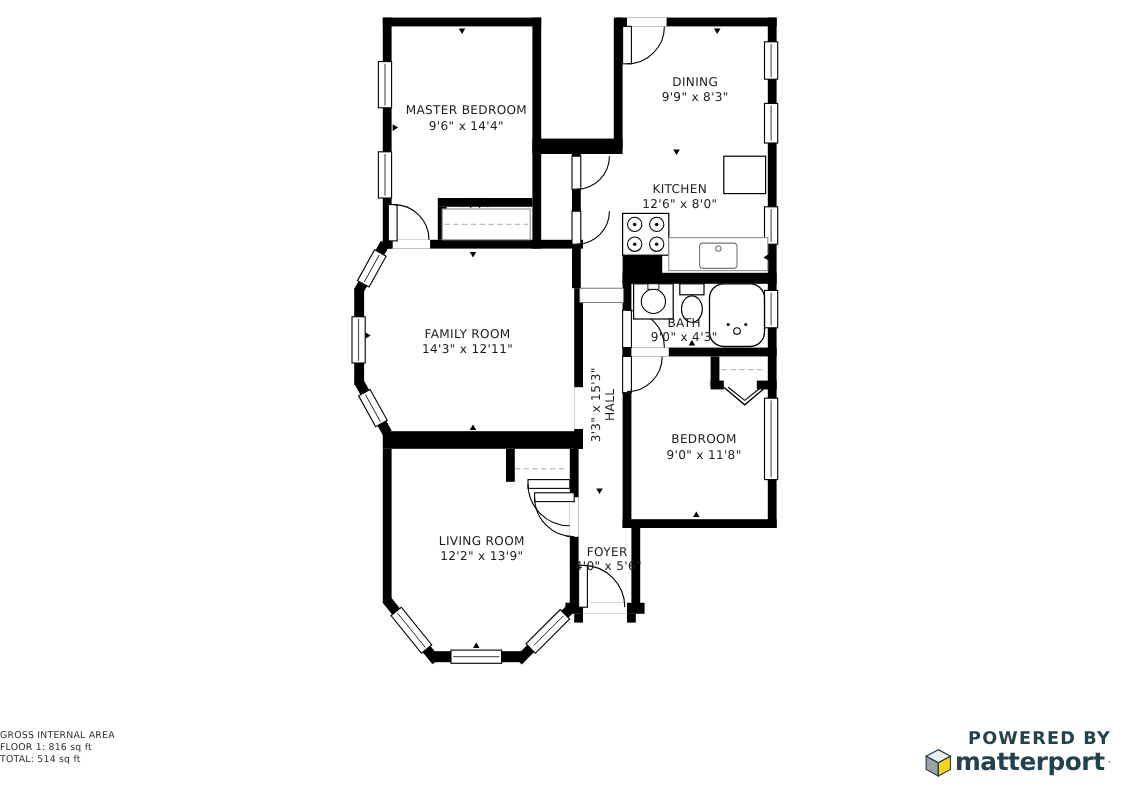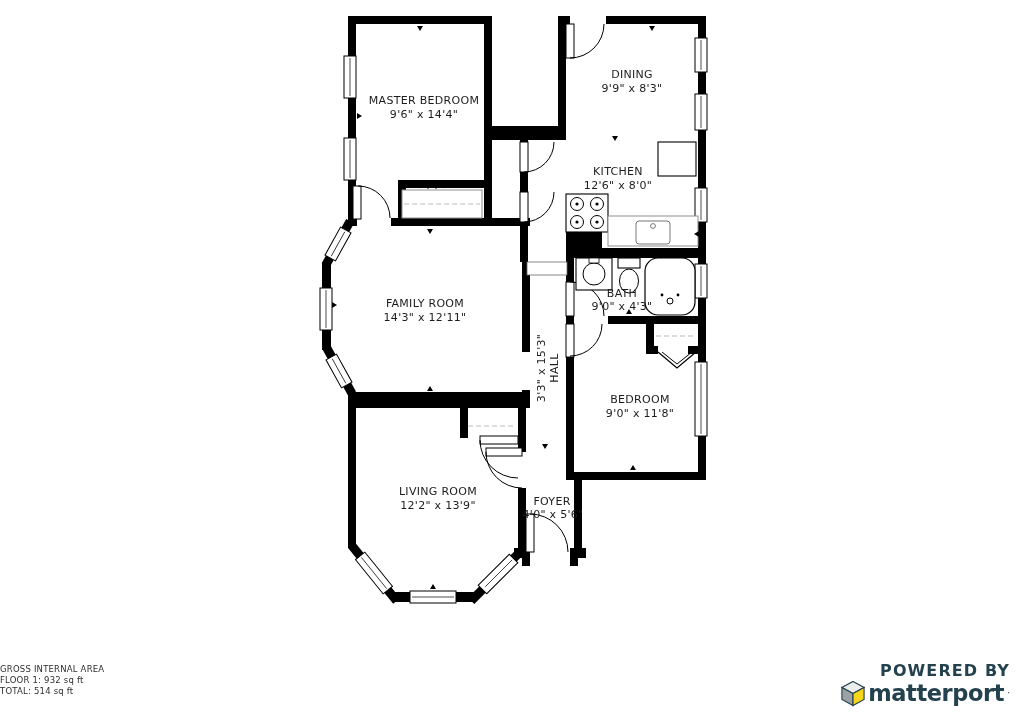--- a/index.html
+++ b/index.html
@@ -304,21 +304,21 @@
       </g>
       <g>
         <text class="room-name" x="552" y="505">FOYER</text>
         <text class="room-dims" x="553" y="518">4'0" x 5'6"</text>
       </g>
     </g>
   </svg>
 
   <div class="footer-center">
     <div>GROSS INTERNAL AREA</div>
-    <div>FLOOR 1: 932 sq ft</div>
+    <div>FLOOR 1: 816 sq ft</div>
     <div>TOTAL: 514 sq ft</div>
   </div>
 
   <div class="floor-label">FLOOR 1</div>
 
   <div class="brand">
     <div class="powered">POWERED BY</div>
     <div class="wordmark-row">
       <svg width="24" height="27" viewBox="0 0 26 28">
         <polygon points="13,1 25,7.5 13,14 1,7.5" fill="#eceeee" stroke="#24414e" stroke-width="1.2"></polygon>

